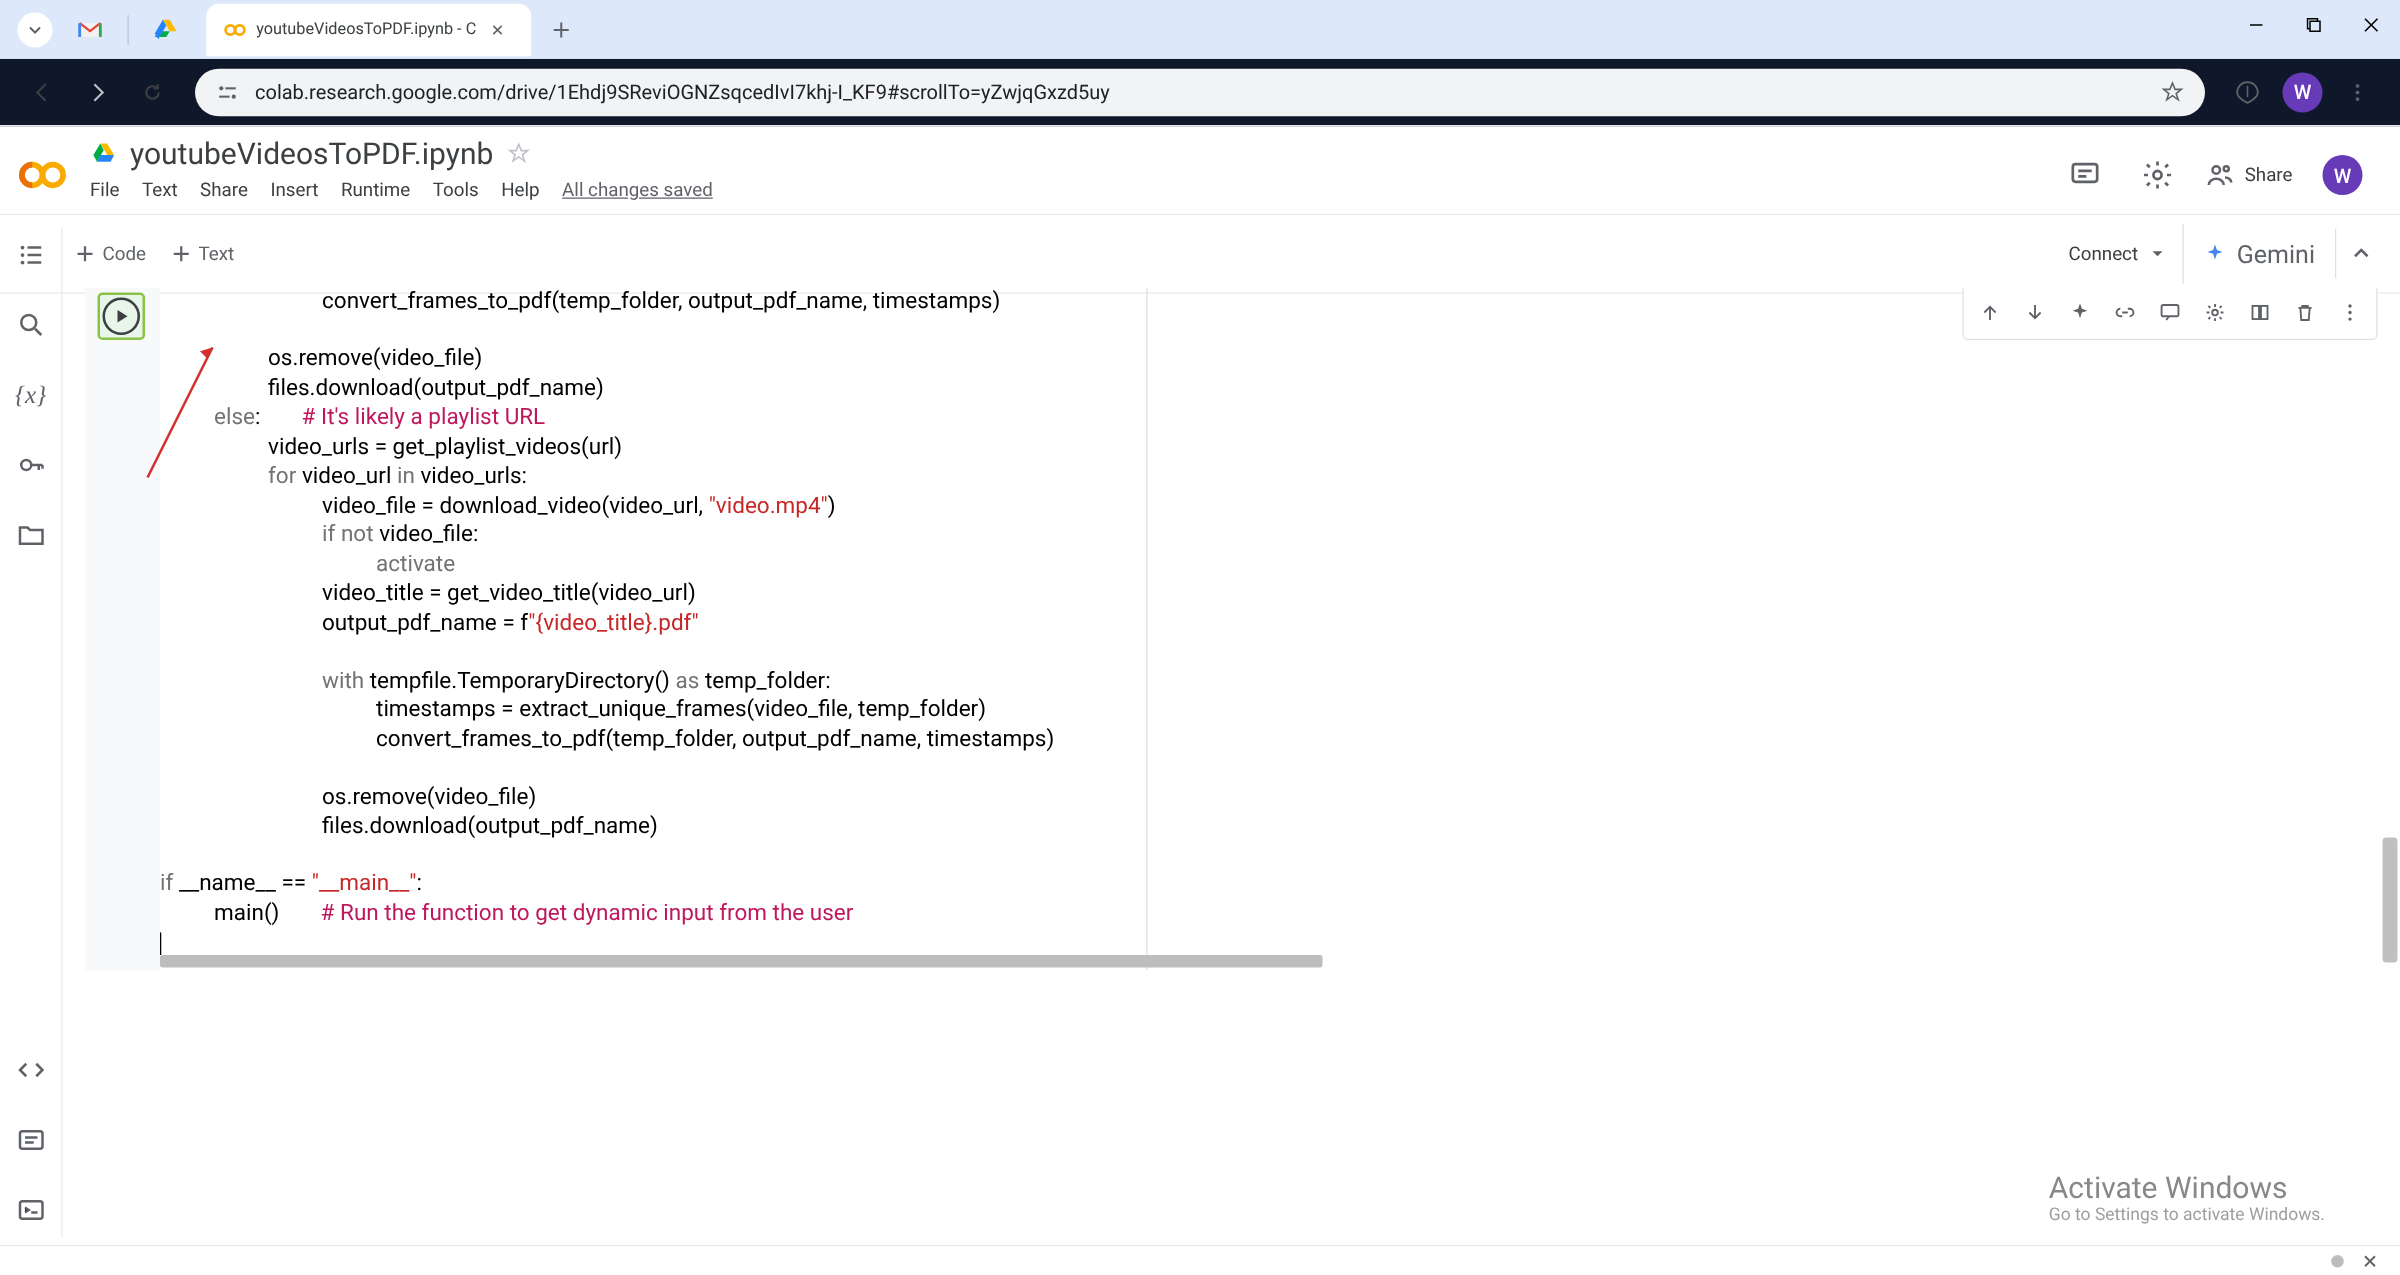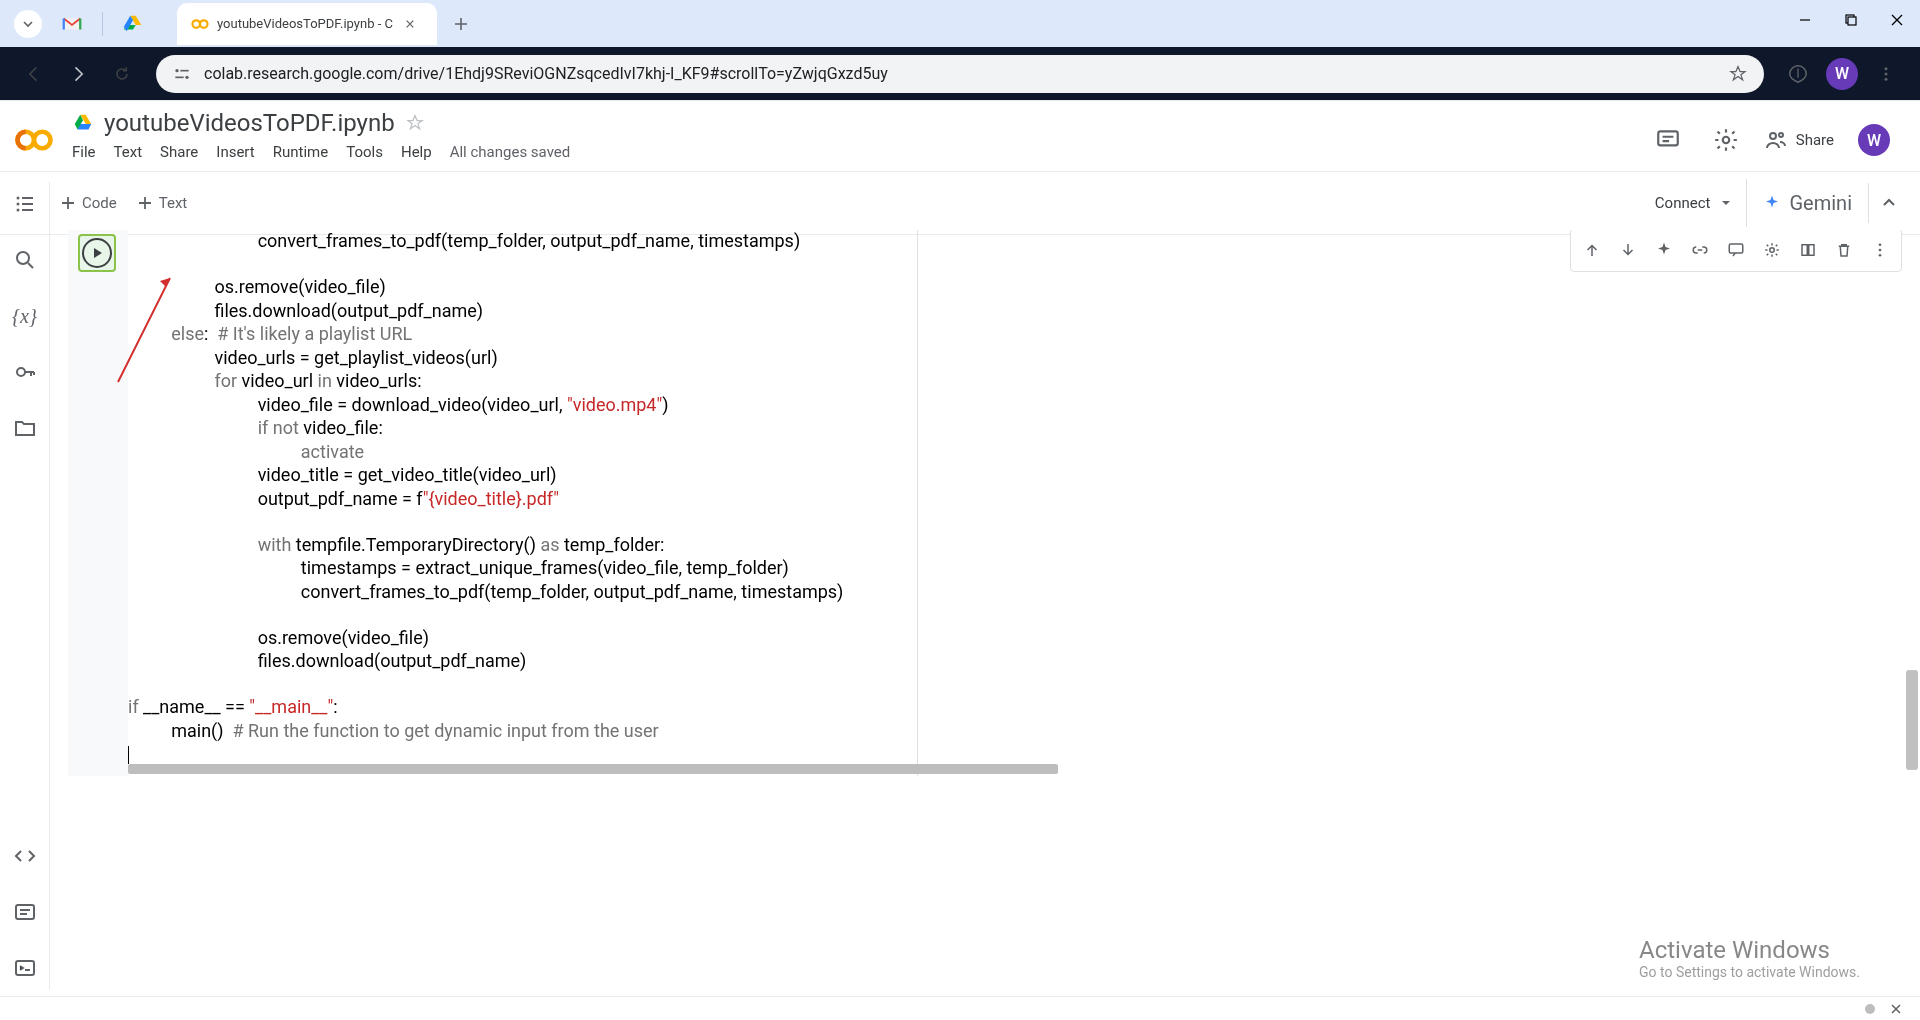--- a/index.html
+++ b/index.html
@@ -3,21 +3,21 @@
 <meta charset="utf-8">
 <style>
 * { margin: 0; padding: 0; box-sizing: border-box; font-family: 'Segoe UI', Roboto, Arial, sans-serif; }
 body { background: #fff; width: 1920px; height: 1020px; overflow: hidden; position: relative; }
 
 
 .tab-strip { height: 47px; background: #dde8fb; display: flex; align-items: center; padding: 0 8px; position: relative; }
 .tab-caret { width: 28px; height: 28px; border-radius: 50%; background: #fff; display: flex; align-items: center; justify-content: center; margin: 0 6px; }
 .tab-icon-link { width: 32px; height: 32px; display: flex; align-items: center; justify-content: center; margin: 0 8px; }
 .tab-sep { width: 1px; height: 24px; background: #b8c5e0; margin: 0 6px; }
-.tab-active { height: 42px; background: #fff; border-radius: 10px 10px 0 0; display: flex; align-items: center; padding: 0 14px; margin-left: 20px; min-width: 260px; }
+.tab-active { height: 42px; background: #fff; border-radius: 10px 10px 0 0; display: flex; align-items: center; padding: 0 14px; margin-left: 8px; min-width: 260px; }
 .tab-active svg { margin-right: 8px; }
 .tab-title { font-size: 13px; color: #3c4043; flex: 1; }
 .tab-close { width: 18px; height: 18px; display: flex; align-items: center; justify-content: center; color: #5f6368; }
 .new-tab { width: 32px; height: 32px; display: flex; align-items: center; justify-content: center; color: #5f6368; margin-left: 8px; }
 .window-controls { position: absolute; right: 0; top: 0; display: flex; }
 .win-btn { width: 46px; height: 40px; display: flex; align-items: center; justify-content: center; color: #1f1f1f; }
 
 
 .addr-bar { height: 54px; background: #0f172a; display: flex; align-items: center; padding: 0 12px; border-bottom: 1px solid #e8eaed; }
 .nav-btn { width: 36px; height: 36px; display: flex; align-items: center; justify-content: center; color: #5f6368; border-radius: 50%; margin: 0 4px; }
@@ -30,21 +30,21 @@
 .profile-btn { width: 32px; height: 32px; border-radius: 50%; background: #673ab7; color: #fff; display: flex; align-items: center; justify-content: center; font-weight: 500; margin: 0 6px; }
 
 
 .colab-header { display: flex; align-items: center; padding: 8px 12px 0 12px; }
 .colab-logo { margin-right: 16px; }
 .colab-title-area { flex: 1; }
 .colab-title-row { display: flex; align-items: center; gap: 10px; }
 .colab-title { font-size: 24px; color: #3c4043; }
 .colab-menubar { display: flex; gap: 18px; padding: 6px 0 10px 0; font-size: 15px; color: #3c4043; }
 .colab-menubar span { cursor: pointer; }
-.menu-status { color: #5f6368; }
+.menu-status { text-decoration: underline; color: #5f6368; }
 .colab-header-right { display: flex; align-items: center; gap: 18px; padding-right: 12px; }
 .hdr-icon-btn { width: 40px; height: 40px; display: flex; align-items: center; justify-content: center; color: #5f6368; }
 .share-btn { display: flex; align-items: center; gap: 8px; font-size: 15px; color: #3c4043; }
 
 
 .colab-toolbar { height: 64px; border-top: 1px solid #e8eaed; border-bottom: 1px solid #e8eaed; display: flex; align-items: center; padding: 0 12px 0 60px; }
 .tb-btn { display: flex; align-items: center; gap: 6px; font-size: 15px; color: #5f6368; margin-right: 20px; }
 .tb-spacer { flex: 1; }
 .connect-btn { display: flex; align-items: center; gap: 10px; font-size: 15px; color: #3c4043; padding: 0 14px; }
 .gemini-btn { display: flex; align-items: center; gap: 8px; font-size: 20px; color: #5f6368; border-left: 1px solid #e0e0e0; padding: 0 16px; height: 48px; }
@@ -59,21 +59,21 @@
 .code-area { position: absolute; left: 50px; right: 0; top: 230px; bottom: 30px; overflow: hidden; }
 .cell-wrap { position: relative; margin: 0 18px 0 18px; }
 .run-btn { position: absolute; left: 10px; top: 4px; width: 38px; height: 38px; border: 2px solid #8bc34a; background: #e8f5e9; border-radius: 4px; display: flex; align-items: center; justify-content: center; z-index: 5; }
 .run-btn-inner { width: 30px; height: 30px; border-radius: 50%; border: 2px solid #3c4043; display: flex; align-items: center; justify-content: center; }
 .arrow-annot { position: absolute; left: 40px; top: 42px; z-index: 4; pointer-events: none; }
 .code-gutter { position: absolute; left: 0; top: 0; bottom: 0; width: 60px; background: #f8f9fa; }
 .code-content { margin-left: 60px; font-family: 'Consolas', 'Courier New', monospace; font-size: 18px; line-height: 22.5px; white-space: pre; color: #000; padding: 0 0 10px 0; border-right: 1px solid #e0e0e0; width: 790px; position: relative; }
 .code-scrollbar { position: absolute; left: 60px; bottom: 2px; width: 930px; height: 10px; background: #bdbdbd; border-radius: 2px; }
 .kw2 { color: #737373; }
 .str { color: #c62828; }
-.cmt { color: #737373; }
+.cmt { color: #be185d; margin-left: 24px; }
 .cursor { display: inline-block; width: 1px; height: 18px; background: #000; vertical-align: text-bottom; }
 
 
 .cell-toolbar { position: absolute; right: 18px; top: -2px; background: #fff; border: 1px solid #e0e0e0; border-radius: 4px; display: flex; align-items: center; padding: 4px; gap: 2px; z-index: 10; }
 .ct-btn { width: 34px; height: 34px; display: flex; align-items: center; justify-content: center; color: #5f6368; }
 
 
 .main-scroll { position: absolute; right: 2px; top: 440px; width: 12px; height: 100px; background: #c0c0c0; border-radius: 3px; }
 
 

